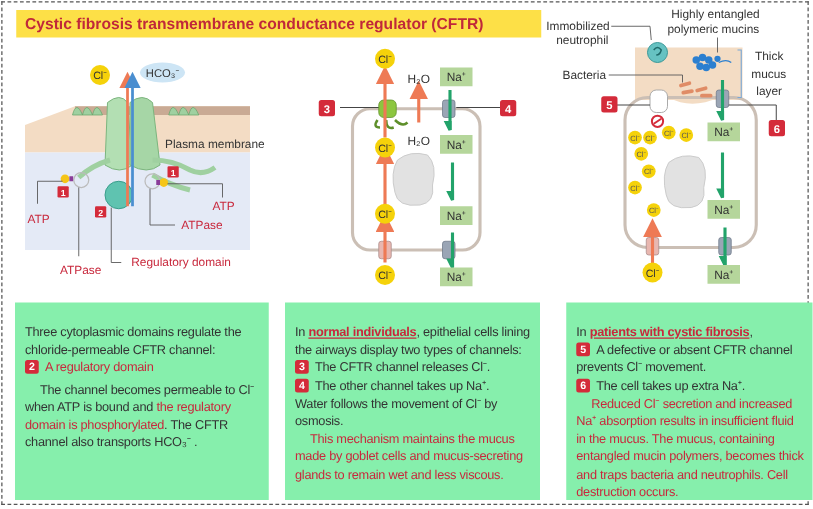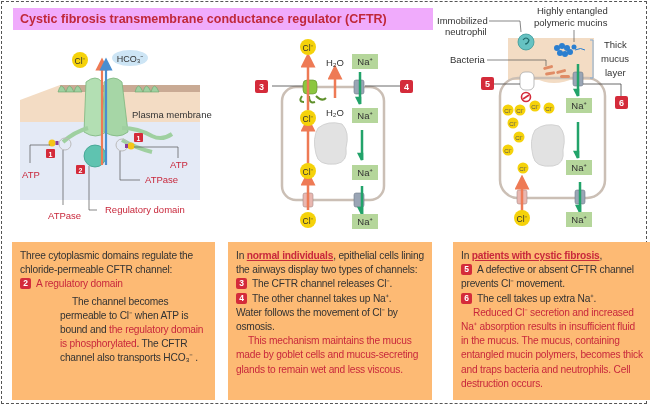--- a/index.html
+++ b/index.html
@@ -1,19 +1,19 @@
 <!DOCTYPE html>
 <html><head>
 <meta charset="utf-8">
 <style>
   html,body{margin:0;padding:0;background:#fff;}
   body{width:650px;height:407px;position:relative;overflow:hidden;font-family:"Liberation Sans",sans-serif;}
   .frame{position:absolute;left:1px;top:1px;width:646px;height:403px;border:1px dashed #555;box-sizing:border-box;}
-  .title-bar{position:absolute;left:13px;top:8px;width:420px;height:22px;background:#f0abfc;color:#c0283a;font-weight:bold;font-size:12.5px;line-height:22px;padding-left:7px;box-sizing:border-box;}
-  .panel{position:absolute;top:242px;height:158px;background:#fdba74;font-size:10.2px;line-height:14.2px;color:#333;box-sizing:border-box;padding:7px 8px;letter-spacing:-0.2px;}
+  .title-bar{position:absolute;left:13px;top:8px;width:420px;height:22px;background:#fde047;color:#c0283a;font-weight:bold;font-size:12.5px;line-height:22px;padding-left:7px;box-sizing:border-box;}
+  .panel{position:absolute;top:242px;height:158px;background:#86efac;font-size:10.2px;line-height:14.2px;color:#333;box-sizing:border-box;padding:18px 8px;letter-spacing:-0.2px;}
   .p1{left:12px;width:203px;}
   .p2{left:228px;width:204px;}
   .p3{left:453px;width:198px;}
   .red{color:#c8283c;}
   .bold{font-weight:bold;text-decoration:underline;}
   .badge{display:inline-block;width:11px;height:11px;background:#d42b3a;color:#fff;font-size:8.5px;font-weight:bold;text-align:center;line-height:11px;border-radius:2px;margin-right:5px;vertical-align:1px;}
   .indent{text-indent:12px;}
   svg{position:absolute;left:0;top:0;}
   .lbl{font-family:"Liberation Sans",sans-serif;}
 </style>
@@ -242,21 +242,21 @@
     <text class="lbl" x="487.5" y="87" font-size="9" font-weight="bold" text-anchor="middle" fill="#fff">5</text>
     <polyline points="583,84 621,84 621,96" fill="none" stroke="#444" stroke-width="0.8"></polyline>
     <rect x="615" y="96" width="13" height="13" rx="2" fill="#d42b3a"></rect>
     <text class="lbl" x="621.5" y="106" font-size="9" font-weight="bold" text-anchor="middle" fill="#fff">6</text>
   </g>
 </svg>
 
 <div class="panel p1">
   <div>Three cytoplasmic domains regulate the chloride-permeable CFTR channel:</div>
   <div class="red"><span class="badge">2</span><span>A regulatory domain</span></div>
-  <div class="indent" style="margin-top:3px;margin-left:40px;"><span>The channel becomes permeable to Cl⁻ when ATP is bound and </span><span class="red">the regulatory domain is phosphorylated</span><span>. The CFTR channel also transports HCO₃⁻ .</span></div>
+  <div class="indent" style="margin-top:3px;"><span>The channel becomes permeable to Cl⁻ when ATP is bound and </span><span class="red">the regulatory domain is phosphorylated</span><span>. The CFTR channel also transports HCO₃⁻ .</span></div>
 </div>
 
 <div class="panel p2">
   <div><span>In </span><span class="red bold">normal individuals</span><span>, epithelial cells lining the airways display two types of channels:</span></div>
   <div><span class="badge">3</span><span>The CFTR channel releases Cl⁻.</span></div>
   <div><span class="badge">4</span><span>The other channel takes up Na⁺.</span></div>
   <div>Water follows the movement of Cl⁻ by osmosis.</div>
   <div class="red indent">This mechanism maintains the mucus made by goblet cells and mucus-secreting glands to remain wet and less viscous.</div>
 </div>
 

